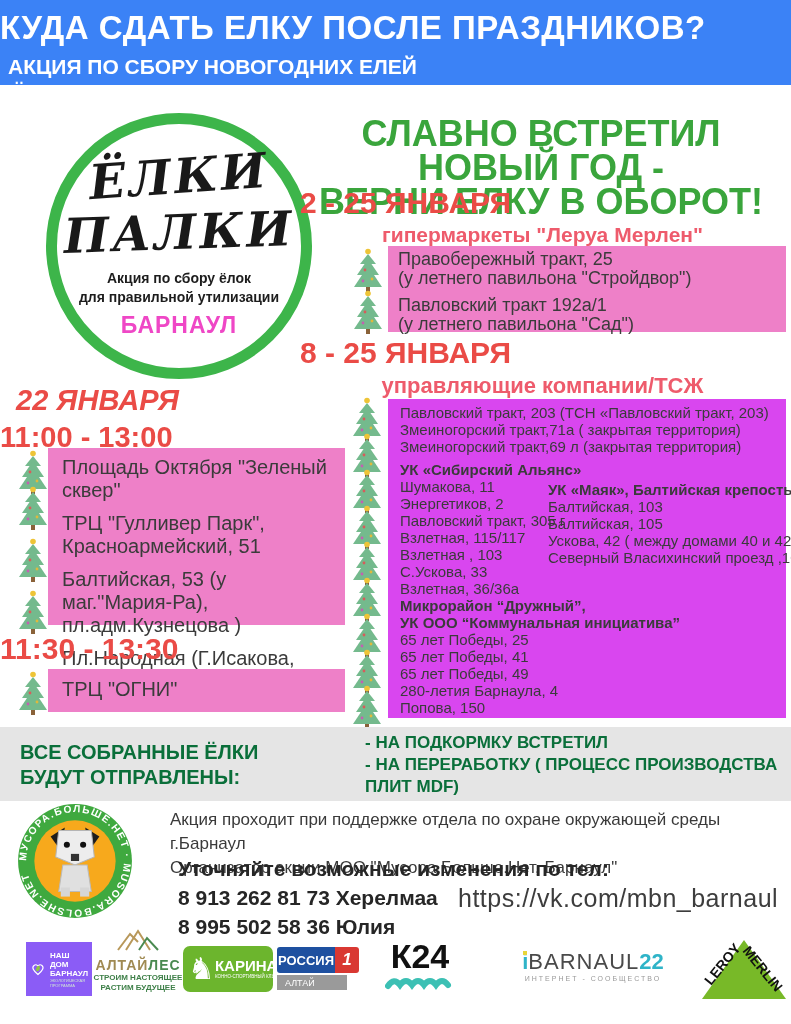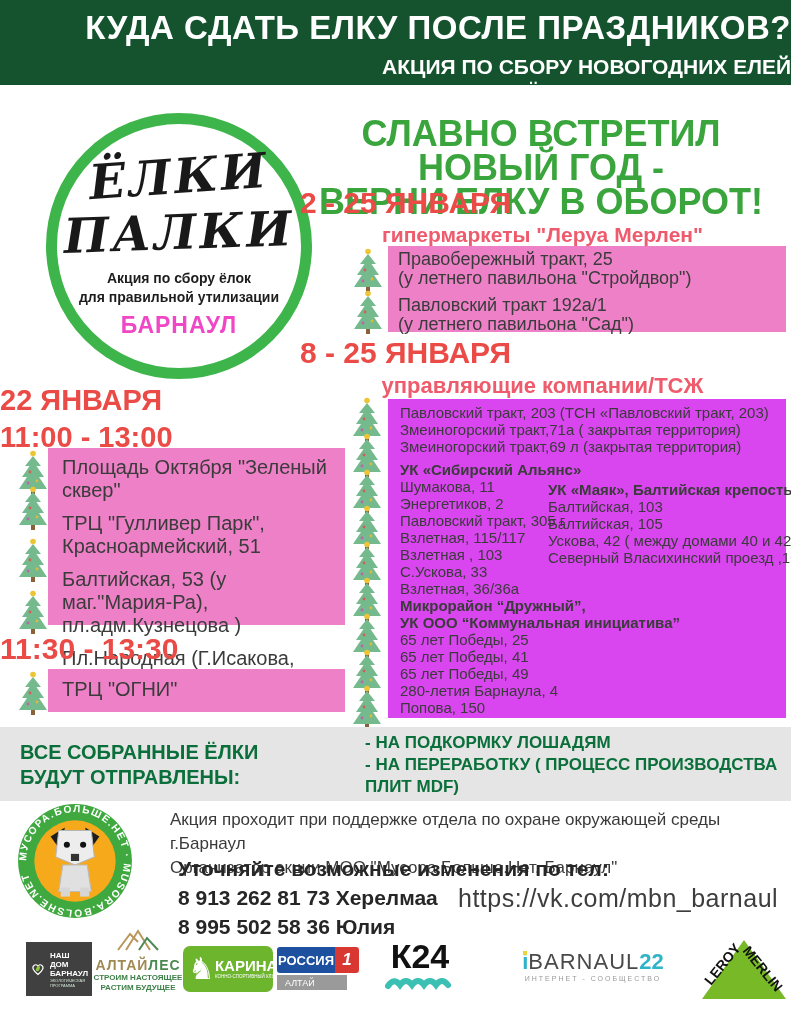--- a/index.html
+++ b/index.html
@@ -1,20 +1,20 @@
 <!DOCTYPE html>
 <html><head>
 <meta charset="utf-8">
 <style>
   html,body{margin:0;padding:0;background:#ffffff;}
   .poster{position:relative;width:791px;height:1024px;background:#fff;overflow:hidden;
           font-family:"Liberation Sans",sans-serif;color:#222;}
 
   
-  .header{position:absolute;left:0;top:0;width:791px;height:85px;background:#14532d;color:#fff;text-align:right;}
+  .header{position:absolute;left:0;top:0;width:791px;height:85px;background:#3b82f6;color:#fff;text-align:left;}
   .header-title{font-size:33px;font-weight:bold;letter-spacing:.5px;padding-top:9px;}
   .header-sub{font-size:21px;font-weight:bold;line-height:25px;}
   .header-sub.first{margin-top:7px;padding-left:8px;}
 
   
   .logo-circle{position:absolute;left:46px;top:113px;width:266px;height:266px;box-sizing:border-box;
                border:11px solid #3db54a;border-radius:50%;background:#fff;text-align:center;}
   .logo-word{font-family:"DejaVu Serif",serif;font-style:italic;font-weight:bold;color:#191919;
              font-size:48px;line-height:56px;letter-spacing:3px;}
   .logo-word1{margin-top:24px;transform:rotate(-4deg);}
@@ -37,21 +37,21 @@
   .date-p2{position:absolute;left:300px;top:336px;width:485px;font-size:30px;}
   .sub-p2{position:absolute;left:300px;top:373px;width:485px;font-size:22px;}
   .block-b{position:absolute;left:388px;top:399px;width:398px;height:319px;background:#d946ef;
            box-sizing:border-box;padding:5px 12px;font-size:15px;line-height:17px;color:#3b3b3b;}
   .block-b .bold{font-weight:bold;}
   .twocol{position:relative;margin-top:6px;height:136px;}
   .col-sib{white-space:nowrap;}
   .col-mayak{position:absolute;left:148px;top:20px;white-space:nowrap;}
 
   
-  .left-date{position:absolute;left:0px;top:384px;width:330px;font-size:29px;}
+  .left-date{position:absolute;left:16px;top:384px;width:330px;font-size:29px;font-style:italic;}
   .left-time1{position:absolute;left:0px;top:421px;width:330px;font-size:29px;}
   .block-l1{position:absolute;left:48px;top:448px;width:297px;height:177px;background:#ee80c8;
             box-sizing:border-box;padding:8px 6px 0 14px;font-size:20px;line-height:23px;color:#3b3b3b;}
   .block-l1 .loc{margin-bottom:10px;}
   .left-time2{position:absolute;left:0px;top:632px;width:330px;font-size:30px;}
   .block-l2{position:absolute;left:48px;top:669px;width:297px;height:43px;background:#ee80c8;
             box-sizing:border-box;padding:9px 6px 0 14px;font-size:20px;color:#3b3b3b;}
 
   .tree{position:absolute;width:34px;height:44px;}
 
@@ -61,21 +61,21 @@
   .band-right{position:absolute;left:365px;top:5px;font-size:17px;line-height:22px;}
 
   
   .mbn-logo{position:absolute;left:14px;top:800px;width:122px;height:122px;}
   .support{position:absolute;left:170px;top:808px;font-size:17px;line-height:24px;color:#3a3a3a;}
   .phones{position:absolute;left:178px;top:854px;color:#262626;}
   .phones div{font-size:21px;font-weight:bold;line-height:29px;}
   .vk-link{position:absolute;left:458px;top:884px;font-size:25px;color:#3d3d3d;letter-spacing:.5px;}
 
   
-  .sponsor-nashdom{position:absolute;left:26px;top:942px;width:66px;height:54px;background:#404040;color:#fff;
+  .sponsor-nashdom{position:absolute;left:26px;top:942px;width:66px;height:54px;background:#8b5cf6;color:#fff;
                    display:flex;align-items:center;gap:4px;box-sizing:border-box;padding:11px 4px;}
   .nashdom-l1,.nashdom-l2{font-size:8px;font-weight:bold;line-height:9px;}
   .nashdom-sub{font-size:4px;line-height:5px;color:#cfe3d5;}
   .sponsor-altailes{position:absolute;left:90px;top:928px;width:96px;text-align:center;}
   .altailes-name{font-size:14px;font-weight:bold;letter-spacing:1px;margin-top:1px;}
   .altailes-gold{color:#a08a52;}
   .altailes-green{color:#4a8a50;}
   .altailes-line{font-size:8px;font-weight:bold;color:#3f8049;line-height:10px;}
   .sponsor-karina{position:absolute;left:183px;top:946px;width:90px;height:46px;background:#6cb52d;border-radius:7px;
                   display:flex;align-items:center;box-sizing:border-box;padding:0 5px;color:#fff;}
@@ -262,21 +262,21 @@
   <div class="block-l2">
     <div>ТРЦ "ОГНИ"</div>
   </div>
 
   <div class="band">
     <div class="band-left">
       <div>ВСЕ СОБРАННЫЕ ЁЛКИ</div>
       <div>БУДУТ ОТПРАВЛЕНЫ:</div>
     </div>
     <div class="band-right">
-      <div>- НА ПОДКОРМКУ ЛОШАДЯМ</div>
+      <div>- НА ПОДКОРМКУ ВСТРЕТИЛ</div>
       <div>- НА ПЕРЕРАБОТКУ ( ПРОЦЕСС ПРОИЗВОДСТВА</div>
       <div>ПЛИТ MDF)</div>
     </div>
   </div>
 
   <svg class="mbn-logo" viewBox="0 0 120 120">
     <circle cx="60" cy="60" r="58" fill="#ffffff"></circle>
     <circle cx="60" cy="60" r="56" fill="#3fa93f"></circle>
     <circle cx="60" cy="60" r="40" fill="#f7a91c"></circle>
     <g>

